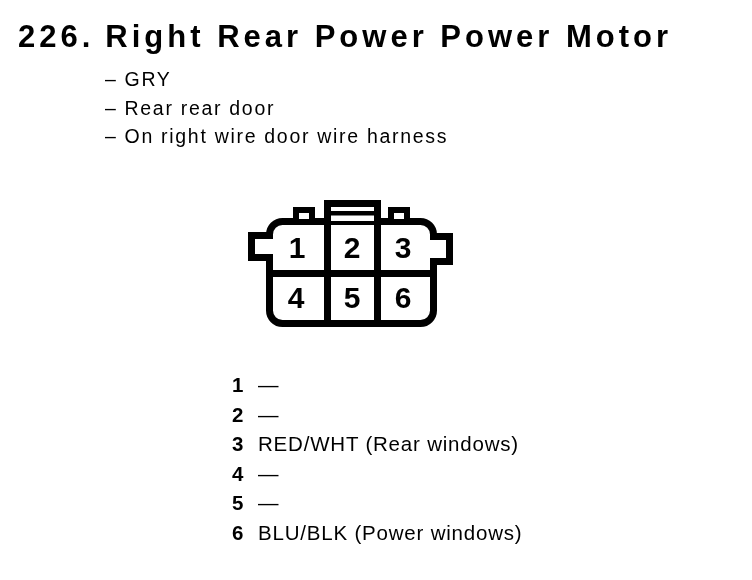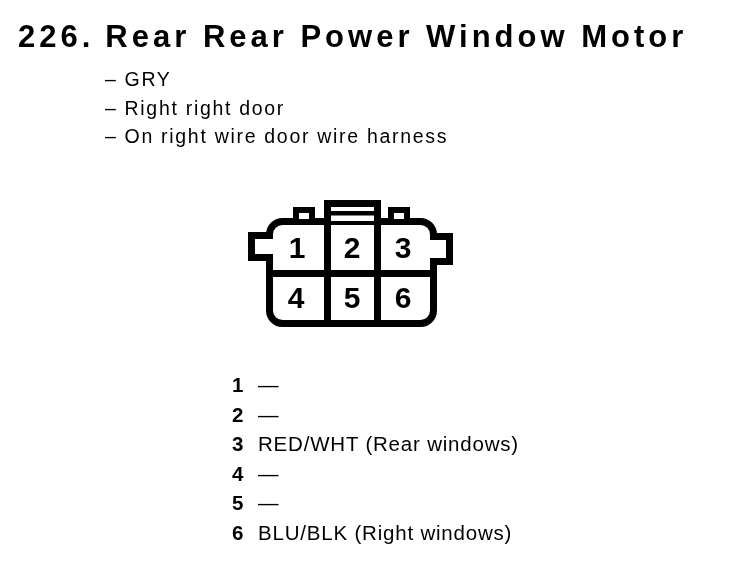--- a/index.html
+++ b/index.html
@@ -74,31 +74,31 @@
     font-weight: bold;
   }
 </style>
 </head>
 <body>
 
 <div id="page">
 
   <div class="title-row">
     <span>226.</span>
-    <span>Rear Rear Power Window Motor</span>
+    <span>Right Rear Power Power Motor</span>
   </div>
 
   <div class="details">
     <div class="detail-line">
       <span class="detail-dash">–</span>
       <span>GRY</span>
     </div>
     <div class="detail-line">
       <span class="detail-dash">–</span>
-      <span>Right right door</span>
+      <span>Rear rear door</span>
     </div>
     <div class="detail-line">
       <span class="detail-dash">–</span>
       <span>On right wire door wire harness</span>
     </div>
   </div>
 
   <svg class="connector-svg" width="220" height="140" viewBox="240 195 220 140" xmlns="http://www.w3.org/2000/svg">
 
     <rect x="269.5" y="221.5" width="164" height="102" rx="13" fill="#ffffff" stroke="#000000" stroke-width="7"></rect>
@@ -146,17 +146,17 @@
     <div class="pin-row">
       <span class="pin-num">4</span>
       <span class="pin-label">—</span>
     </div>
     <div class="pin-row">
       <span class="pin-num">5</span>
       <span class="pin-label">—</span>
     </div>
     <div class="pin-row">
       <span class="pin-num">6</span>
-      <span class="pin-label">BLU/BLK (Right windows)</span>
+      <span class="pin-label">BLU/BLK (Power windows)</span>
     </div>
   </div>
 
 </div>
 
 </body></html>

